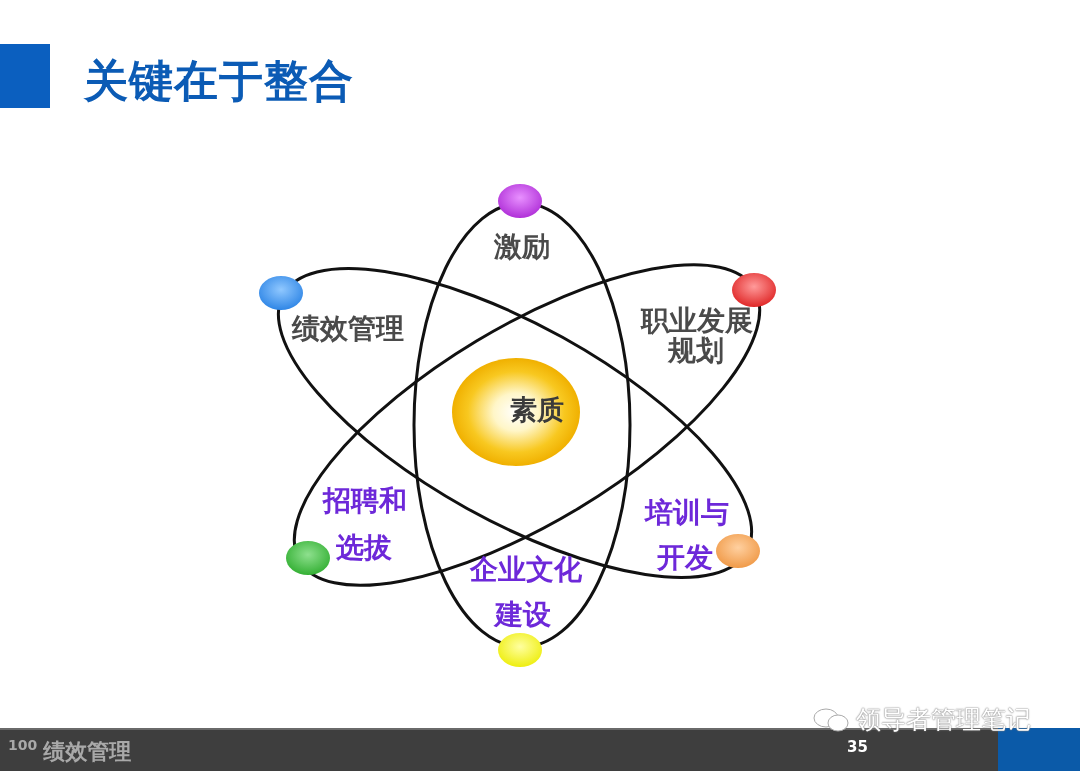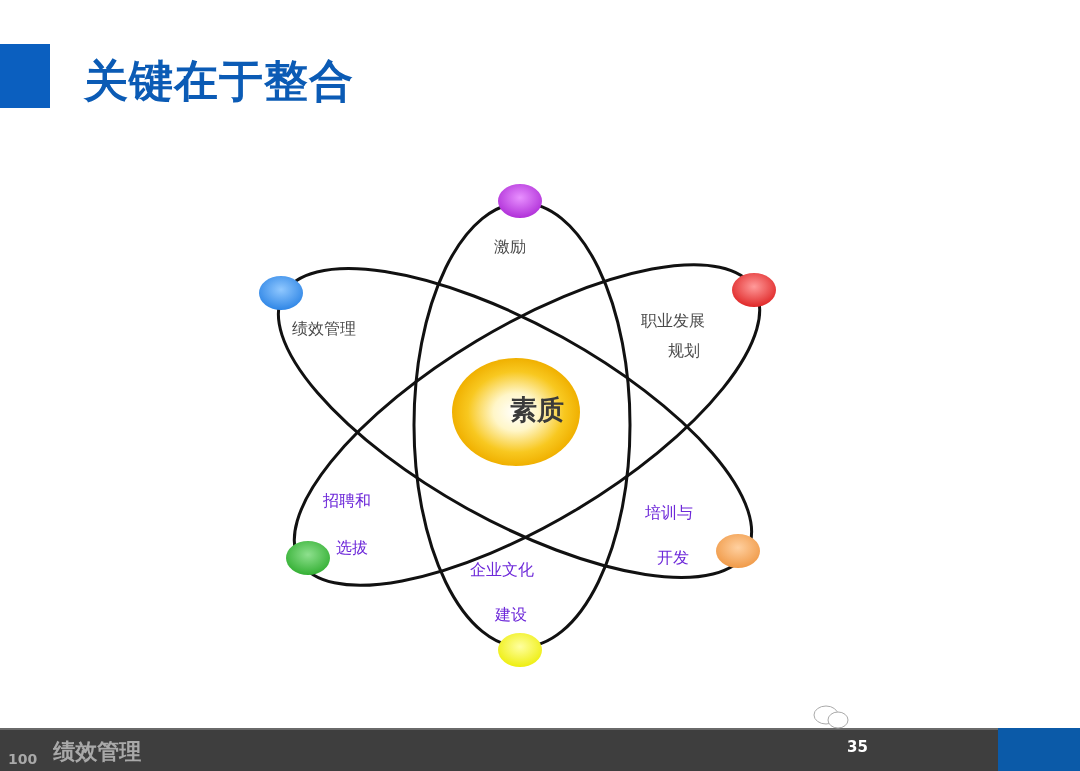--- a/index.html
+++ b/index.html
@@ -1,26 +1,26 @@
 <!DOCTYPE html>
 <html><head>
 <meta charset="utf-8">
 <style>
   html,body{margin:0;padding:0;}
   body{width:1080px;height:771px;position:relative;background:#ffffff;overflow:hidden;font-family:"DejaVu Sans","Liberation Sans",sans-serif;}
   .title-bar{position:absolute;left:0;top:44px;width:50px;height:64px;background:#0b5fbf;}
   .title{position:absolute;left:84px;top:58px;font-size:44px;font-weight:bold;color:#0b5bb5;letter-spacing:1px;line-height:46px;}
   .diagram{position:absolute;left:0;top:0;width:1080px;height:771px;}
-  .label{position:absolute;font-weight:normal;font-size:16px;line-height:26px;white-space:nowrap;}
+  .label{position:absolute;font-weight:bold;font-size:28px;line-height:26px;white-space:nowrap;}
   .gray{color:#4a4a4a;}
   .blue{color:#6d28d9;}
   .center-label{position:absolute;left:476px;top:392px;font-size:27px;font-weight:bold;color:#3a3a3a;margin-left:34px;}
   .footer{position:absolute;left:0;top:728px;width:1080px;height:43px;background:#3e3e3e;border-top:2px solid #6a6a6a;}
   .footer-blue{position:absolute;right:0;top:728px;width:82px;height:43px;background:#0b5aa8;}
-  .footer-logo{position:absolute;left:8px;top:737px;color:#a9a9a9;font-size:22px;font-weight:bold;display:flex;align-items:flex-end;gap:16px;}
+  .footer-logo{position:absolute;left:8px;top:737px;color:#a9a9a9;font-size:22px;font-weight:bold;display:flex;align-items:flex-start;gap:6px;}
   .page-num{position:absolute;left:847px;top:738px;color:#ffffff;font-size:15px;font-weight:bold;}
   .watermark{position:absolute;left:812px;top:703px;color:#ffffff;font-size:25px;display:flex;align-items:center;gap:4px;text-shadow:0 0 2px #888, 0 0 1px #666;}
 </style>
 </head>
 <body>
 
 <div class="title-bar"></div>
 <div class="title">关键在于整合</div>
 
 <svg class="diagram" viewBox="0 0 1080 771" xmlns="http://www.w3.org/2000/svg">
@@ -91,13 +91,14 @@
 <div class="footer-logo">
   <span style="font-size:14px;">100</span>
   <span>绩效管理</span>
 </div>
 <div class="page-num">35</div>
 <div class="watermark">
   <svg width="40" height="28" viewBox="0 0 40 28">
       <ellipse cx="14" cy="12" rx="12" ry="9" fill="#fff" stroke="#aaa"></ellipse>
       <ellipse cx="26" cy="17" rx="10" ry="8" fill="#fff" stroke="#aaa"></ellipse>
     </svg>
+  <span>领导者管理笔记</span>
 </div>
 
 </body></html>

